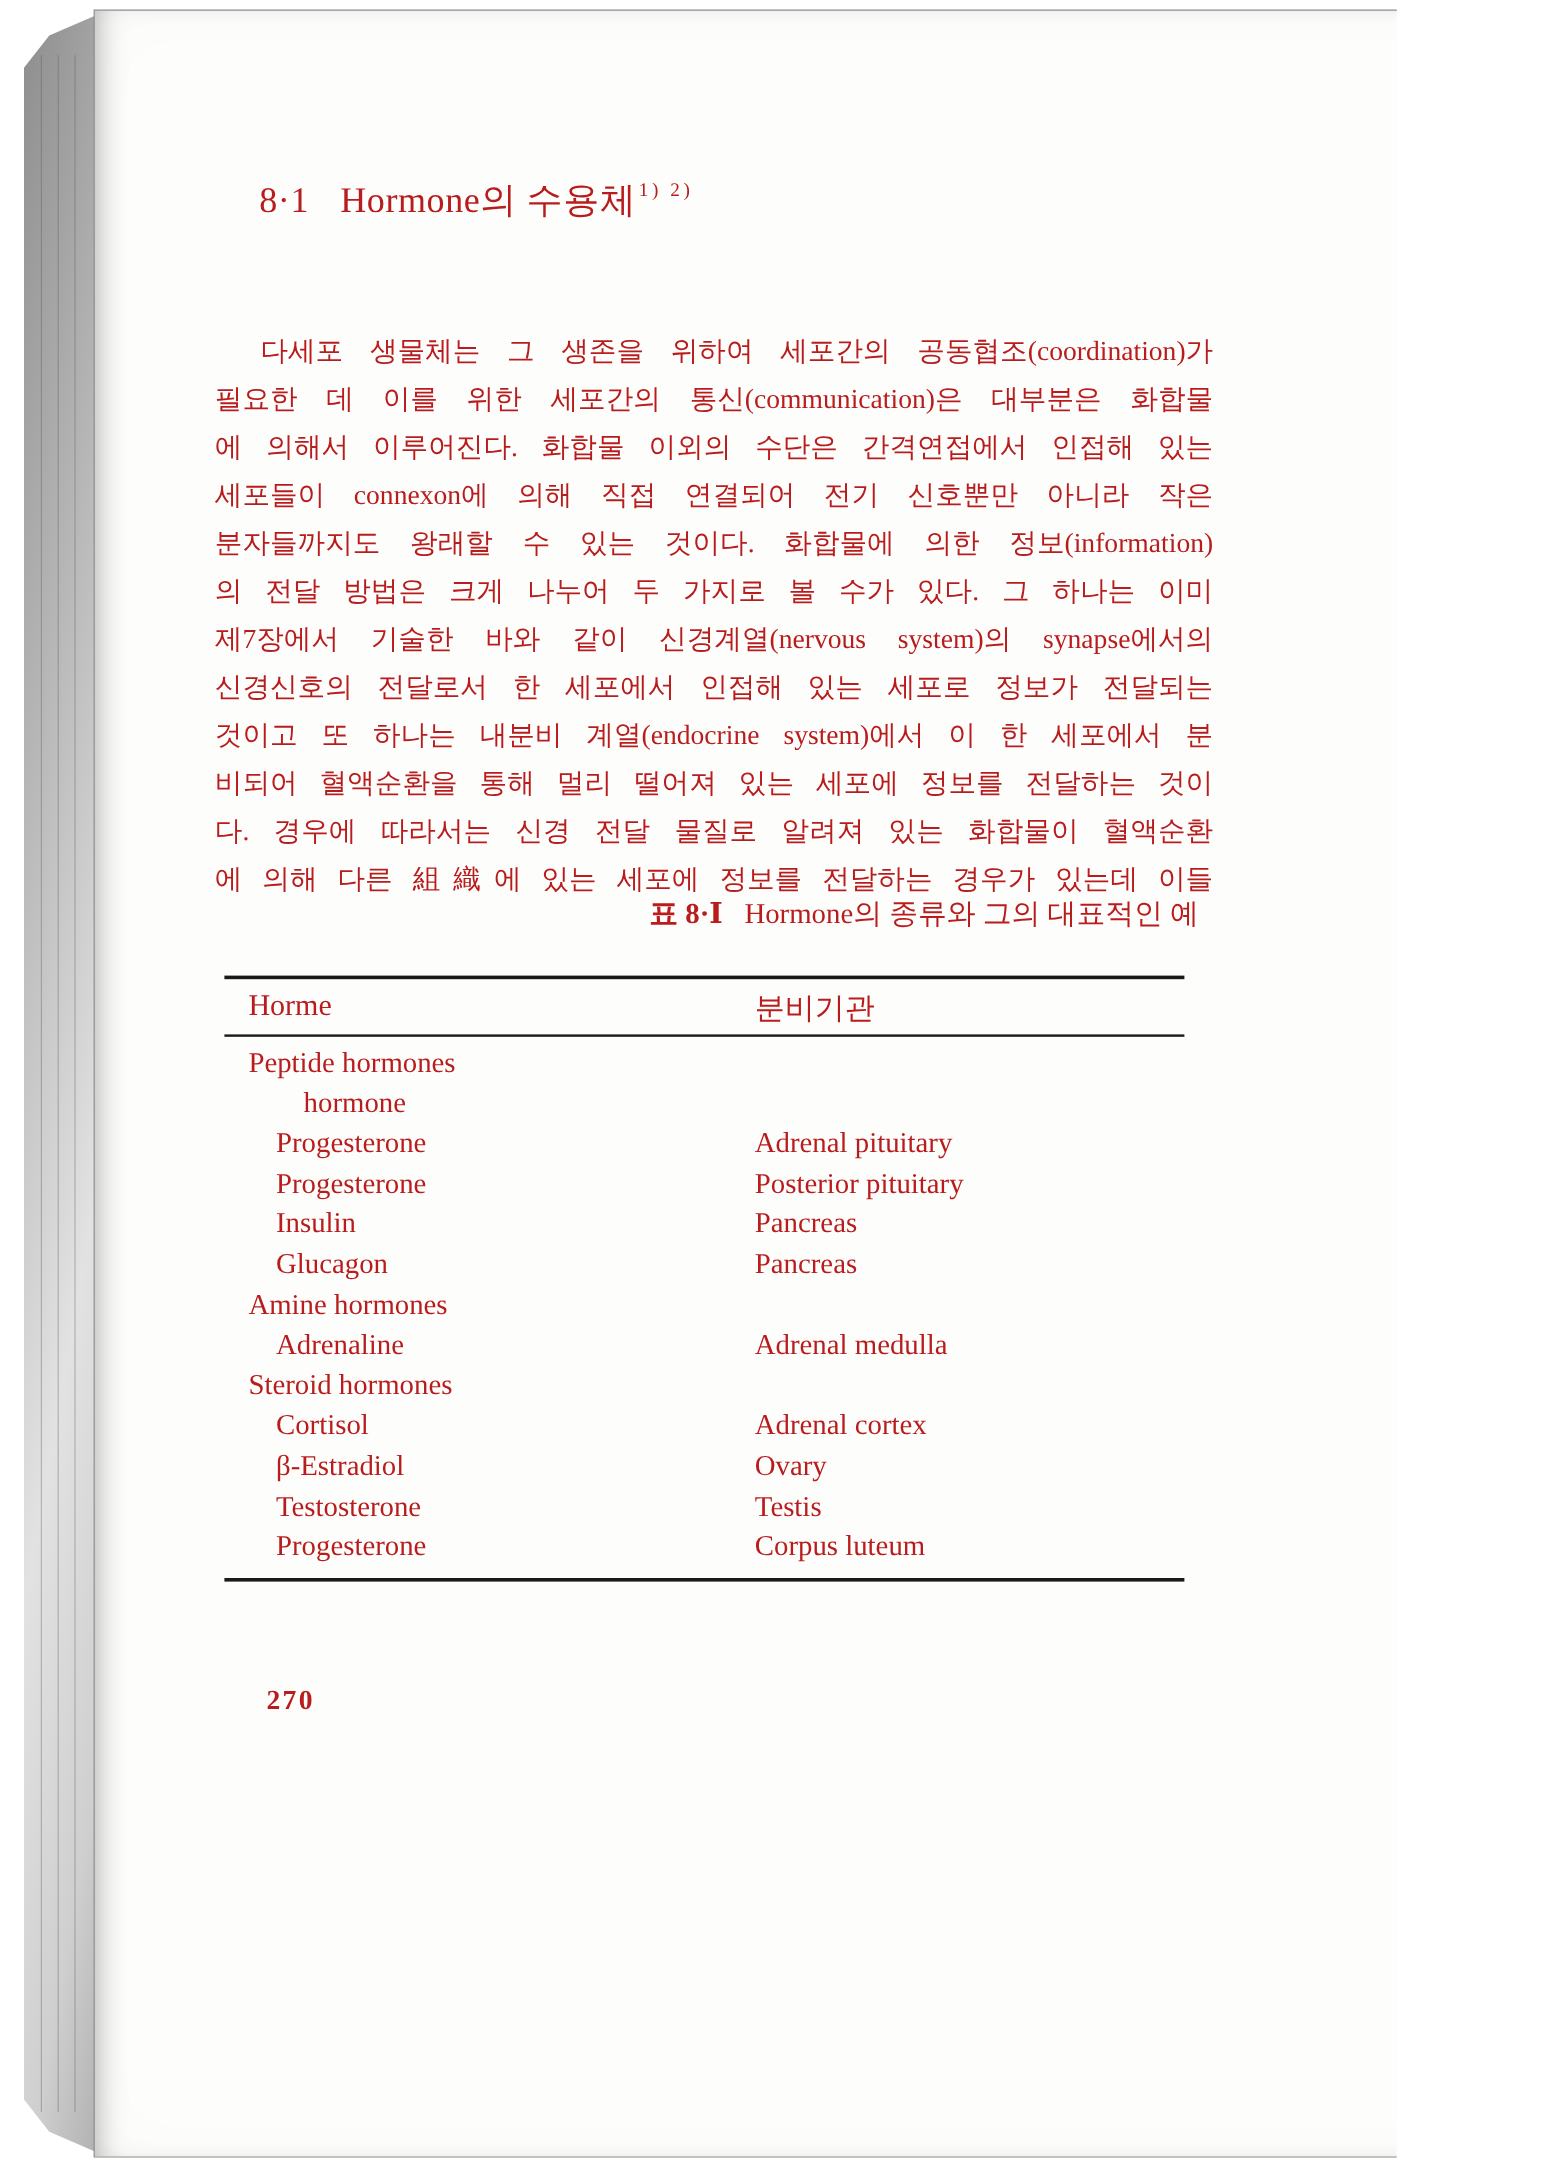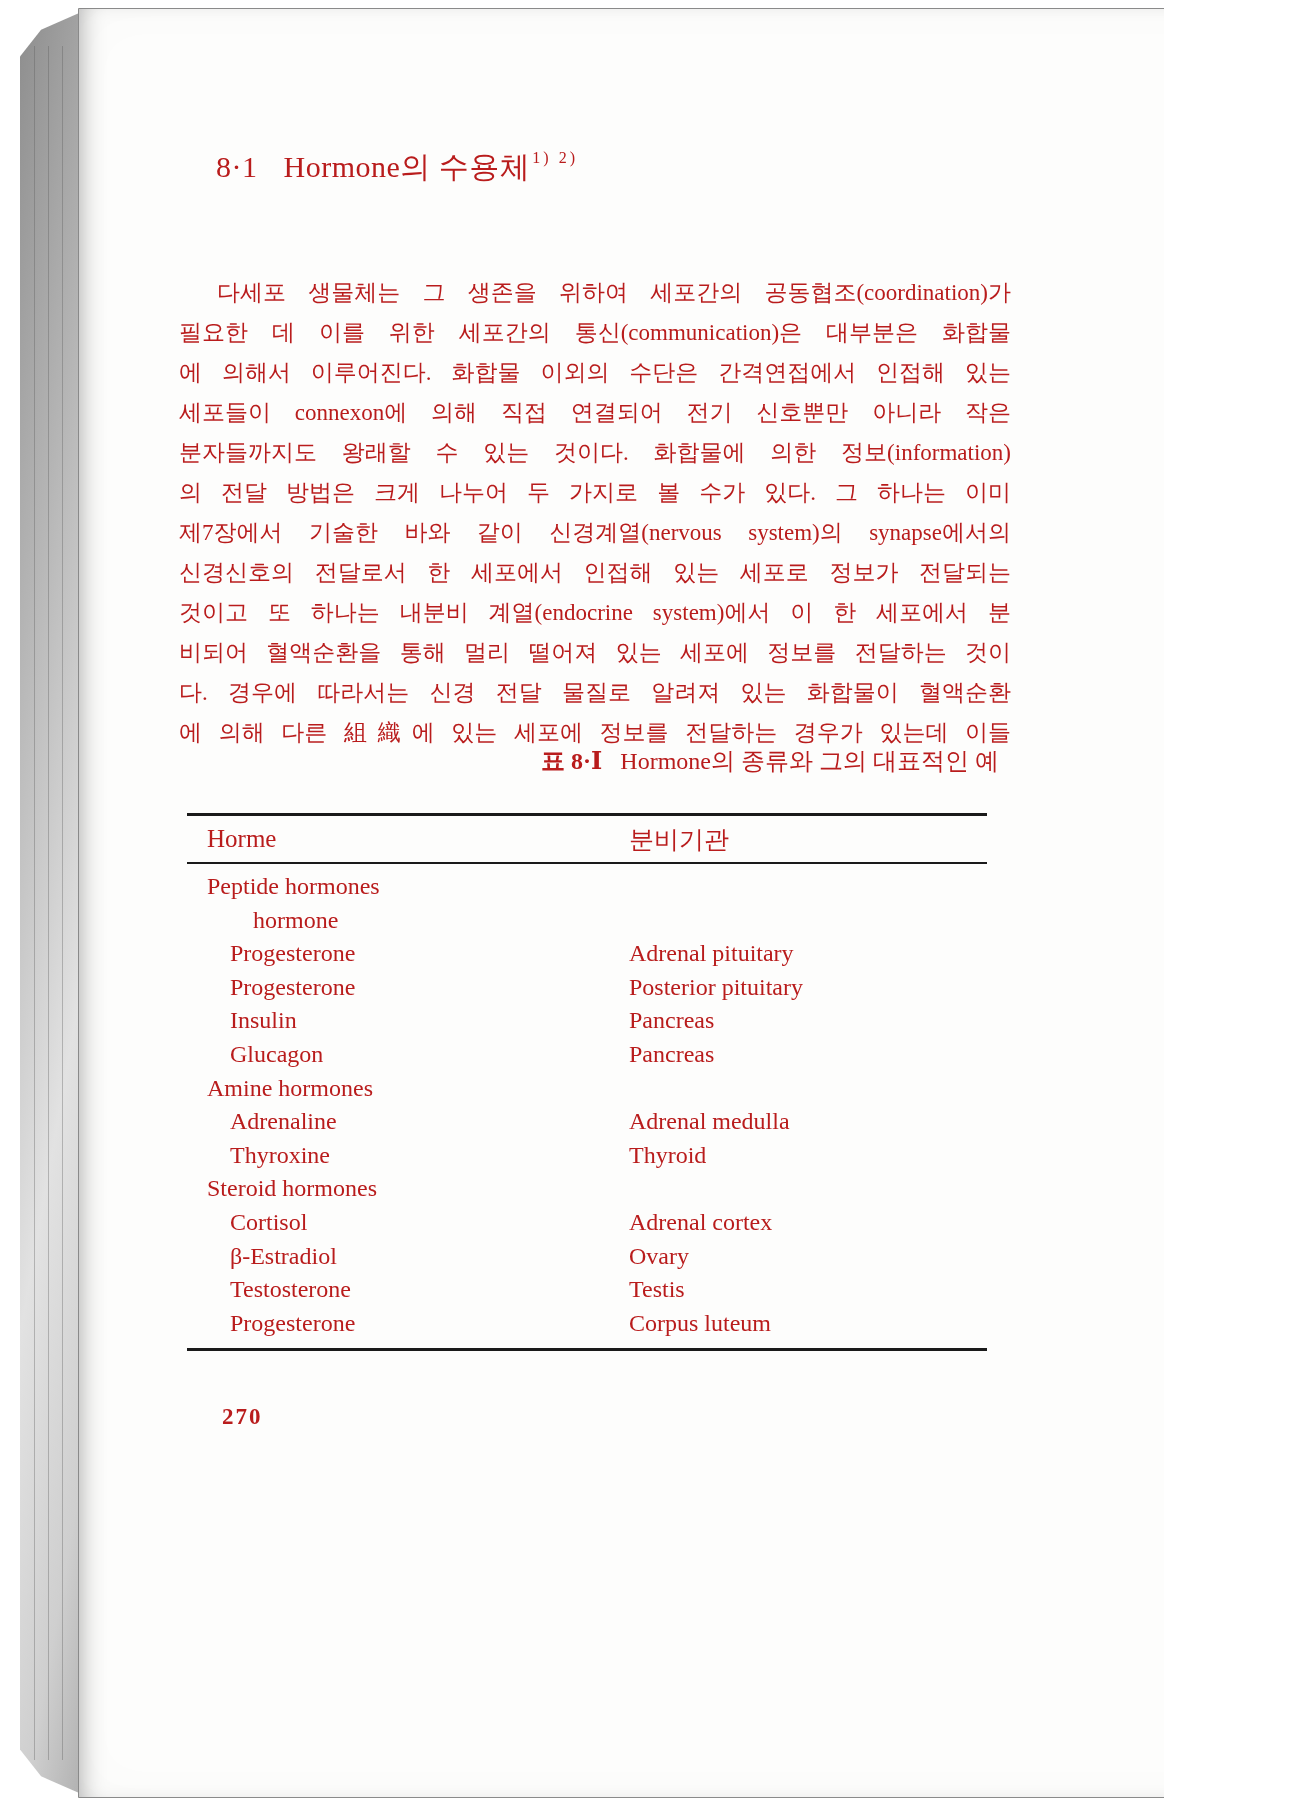--- a/index.html
+++ b/index.html
@@ -197,24 +197,20 @@
           </div>
         <div class="tbl-row">
             <span class="c1 ind0">Amine hormones</span>
             <span class="c2"></span>
           </div>
         <div class="tbl-row">
             <span class="c1 ind1">Adrenaline</span>
             <span class="c2">Adrenal medulla</span>
           </div>
         <div class="tbl-row">
-            <span class="c1 ind1">Thyroxine</span>
-            <span class="c2">Thyroid</span>
-          </div>
-        <div class="tbl-row">
             <span class="c1 ind0">Steroid hormones</span>
             <span class="c2"></span>
           </div>
         <div class="tbl-row">
             <span class="c1 ind1">Cortisol</span>
             <span class="c2">Adrenal cortex</span>
           </div>
         <div class="tbl-row">
             <span class="c1 ind1">β-Estradiol</span>
             <span class="c2">Ovary</span>

